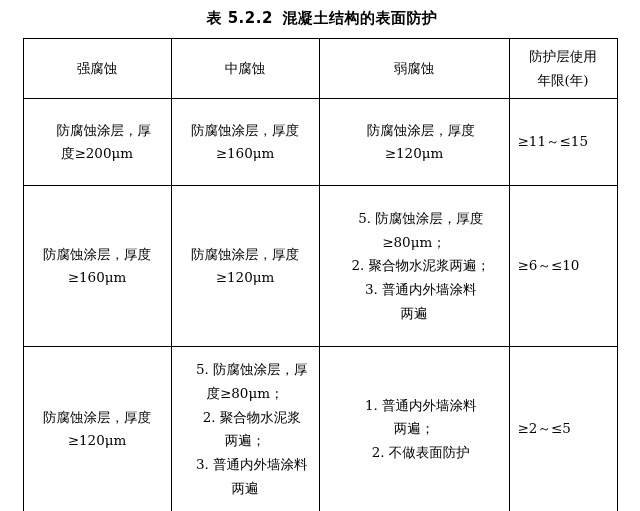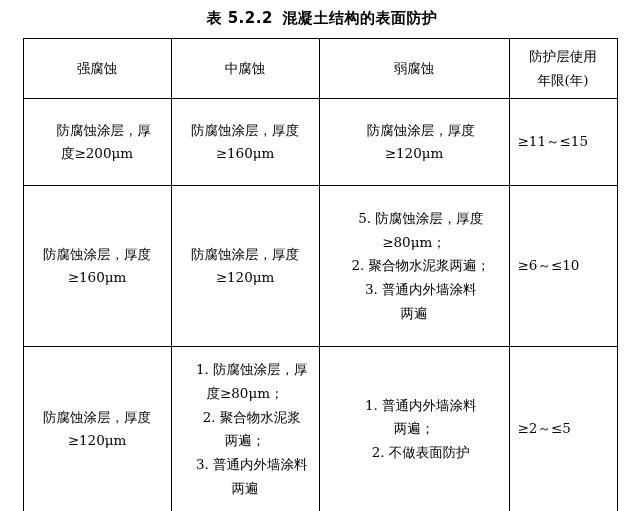--- a/index.html
+++ b/index.html
@@ -195,21 +195,21 @@
 
       <tr class="row-c">
         <td class="cell-left">
           <span class="lines">
             <span class="ln">防腐蚀涂层，厚度</span>
             <span class="ln">≥120μm</span>
           </span>
         </td>
         <td class="cell-left">
           <span class="lines">
-            <span class="ln indent">1. 防腐蚀涂层，厚</span>
+            <span class="ln indent">5. 防腐蚀涂层，厚</span>
             <span class="ln">度≥80μm；</span>
             <span class="ln indent">2. 聚合物水泥浆</span>
             <span class="ln">两遍；</span>
             <span class="ln indent">3. 普通内外墙涂料</span>
             <span class="ln">两遍</span>
           </span>
         </td>
         <td class="cell-left">
           <span class="lines">
             <span class="ln indent">1. 普通内外墙涂料</span>

